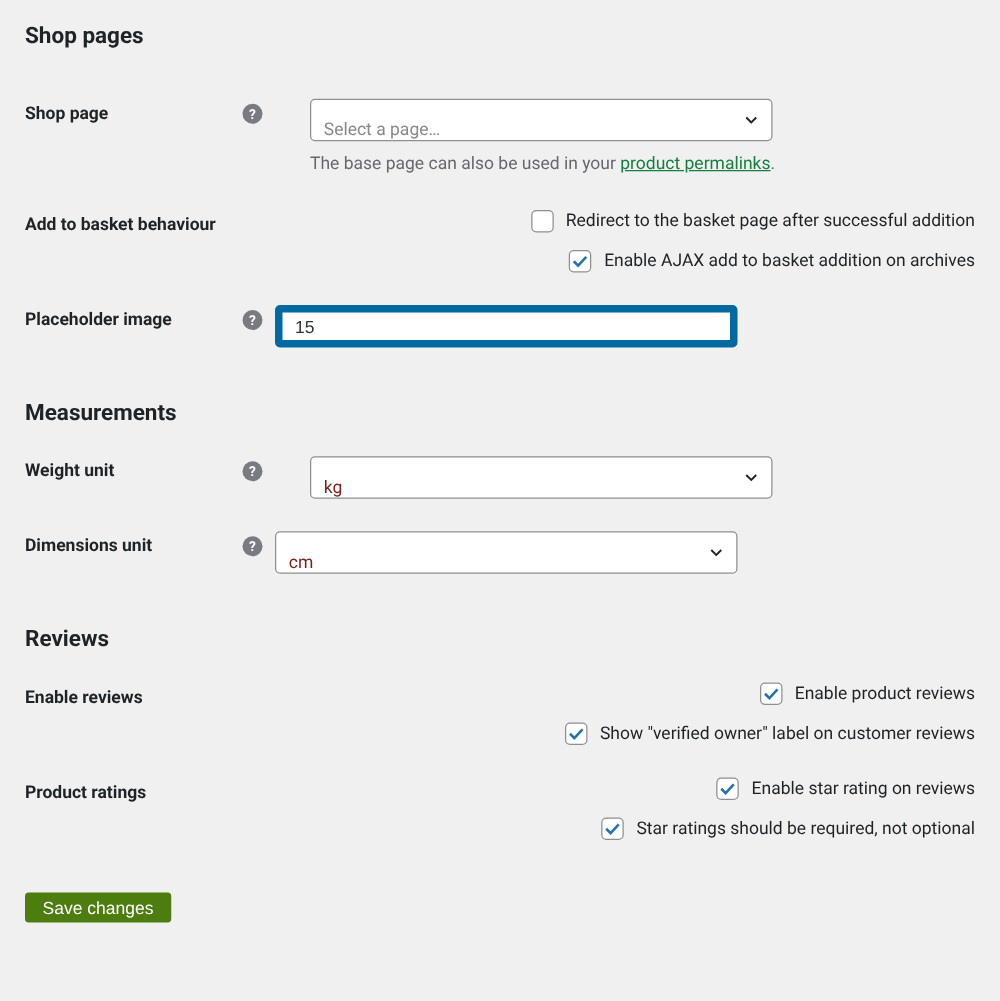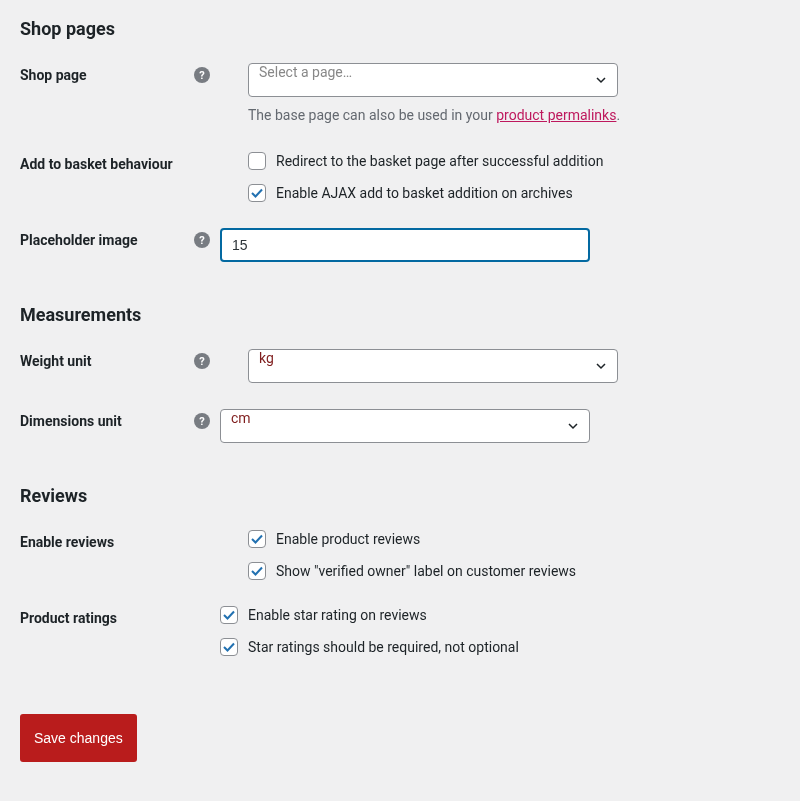--- a/index.html
+++ b/index.html
@@ -11,21 +11,21 @@
       background: #f0f0f1;
       font-family: -apple-system, BlinkMacSystemFont, "Segoe UI", Roboto, Helvetica, Arial, sans-serif;
       font-size: 14px;
       color: #1d2327;
       padding: 18px 20px 30px;
       width: 800px;
     }
     h2 {
       font-size: 18px;
       font-weight: 700;
-      margin-bottom: 24px;
+      margin-bottom: 40px;
       color: #1d2327;
     }
     h2.section-heading {
       margin-top: 42px;
       margin-bottom: 24px;
     }
     .form-row {
       display: flex;
       align-items: flex-start;
       margin-bottom: 18px;
@@ -65,58 +65,59 @@
     .select-like {
       width: 370px;
       height: 34px;
       background: #fff;
       border: 1px solid #8c8f94;
       border-radius: 4px;
       padding: 0 32px 0 10px;
       font-size: 14px;
       color: #888;
       display: flex;
-      align-items: flex-start;
+      align-items: flex-end;
       position: relative;
       cursor: pointer;
     }
     .select-like.has-value {
       color: #7f1d1d;
     }
     .select-like .chevron {
       position: absolute;
       right: 10px;
       top: 50%;
       transform: translateY(-50%);
       pointer-events: none;
     }
     input[type="text"] {
       width: 370px;
       height: 34px;
-      border: 2px solid #0369a1;
+      border: 6px solid #0369a1;
       border-radius: 4px;
       padding: 0 10px;
       font-size: 14px;
       color: #2c3338;
       background: #fff;
     }
     .description {
       margin-top: 8px;
       font-size: 14px;
       color: #646970;
       line-height: 1.5;
     }
     .description a {
-      color: #be185d;
+      color: #15803d;
     }
     .checkbox-item {
       display: flex;
       align-items: center;
       margin-bottom: 14px;
       gap: 10px;
+      justify-content: flex-end;
     }
     .checkbox-item:last-child {
       margin-bottom: 0;
     }
     .cb {
       width: 18px;
       height: 18px;
       border: 1px solid #8c8f94;
       border-radius: 4px;
       background: #fff;
@@ -126,28 +127,28 @@
       flex-shrink: 0;
       cursor: pointer;
     }
     .cb.checked svg {
       display: block;
     }
     .cb svg {
       display: none;
     }
     .save-btn {
-      background: #b91c1c;
+      background: #4d7c0f;
       color: #fff;
       border: none;
       border-radius: 3px;
-      padding: 16px 14px;
+      padding: 4px 14px;
       font-size: 14px;
       cursor: pointer;
-      margin-top: 40px;
+      margin-top: 24px;
     }
   </style>
 </head>
 <body>
 
 
 
 <h2>Shop pages</h2>
 
 <div class="form-row tall">

